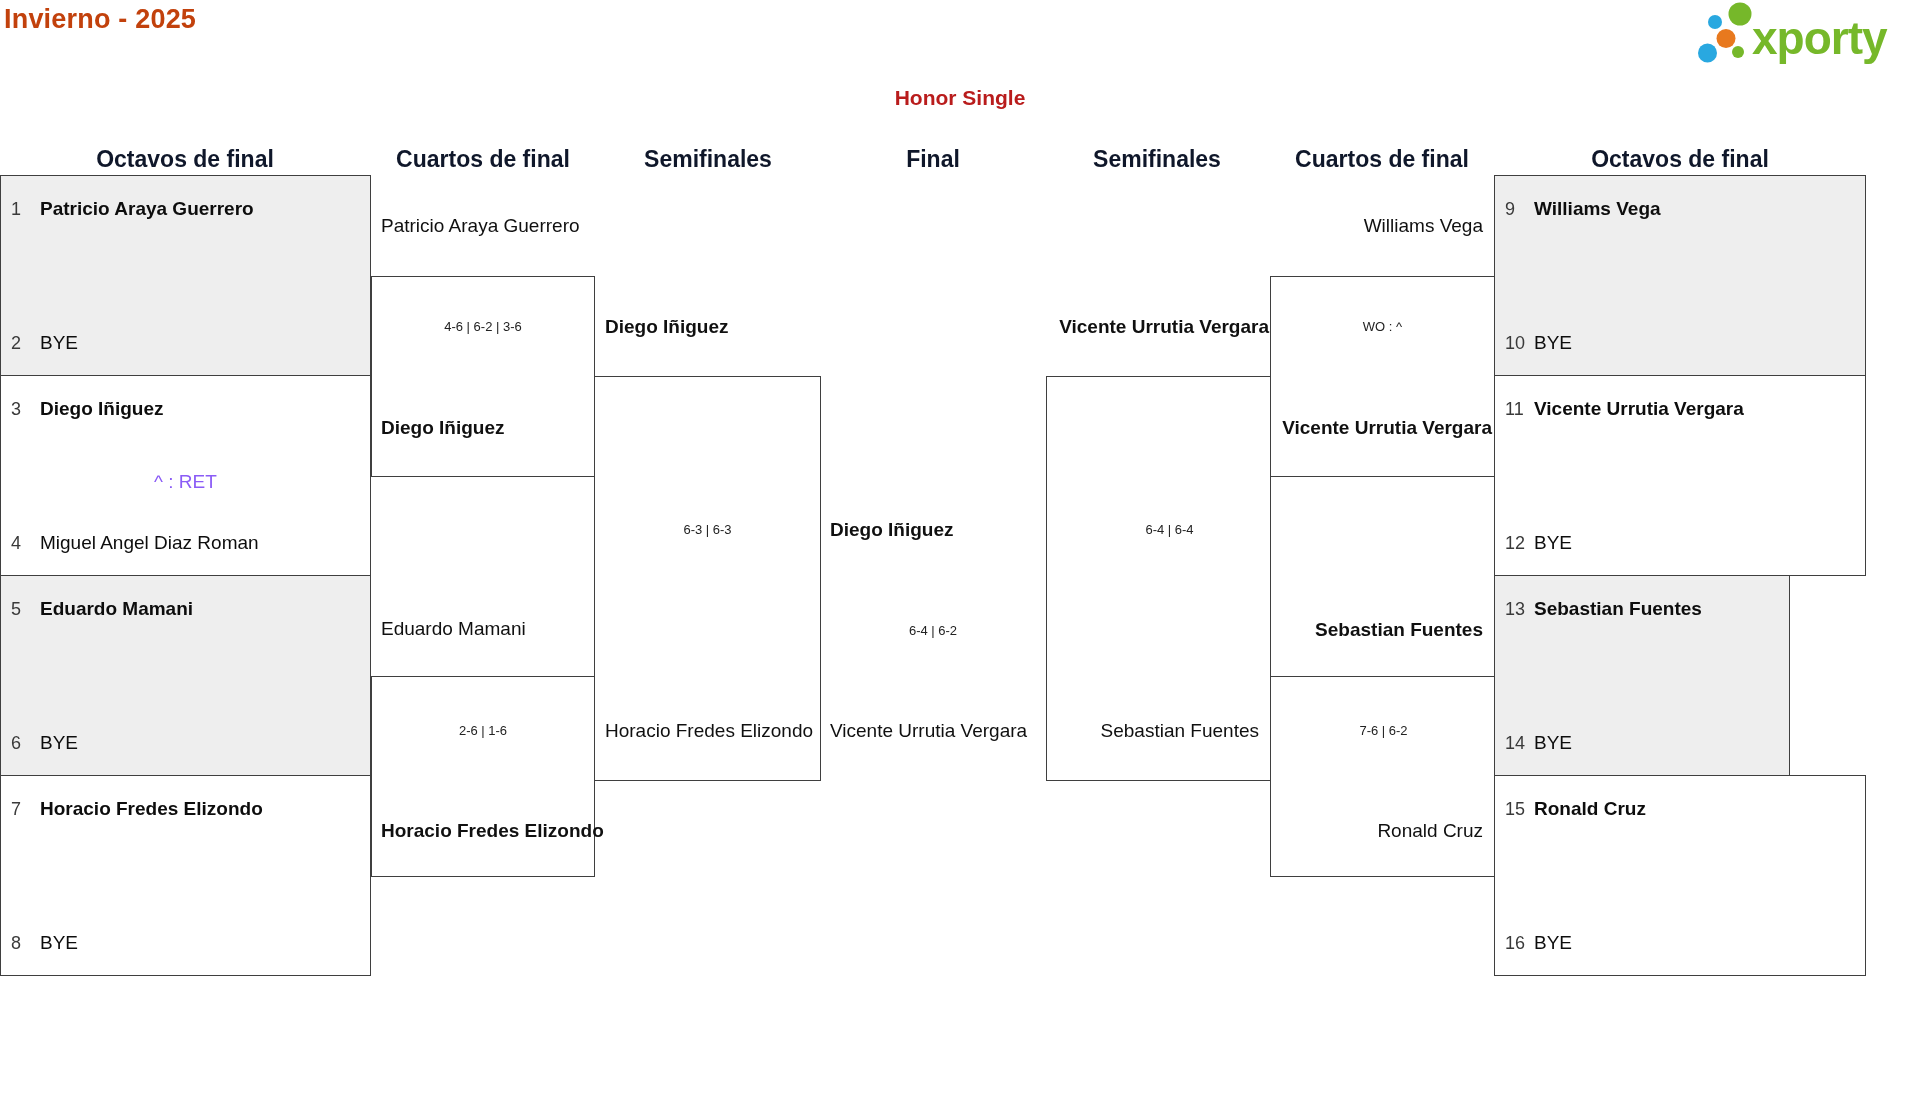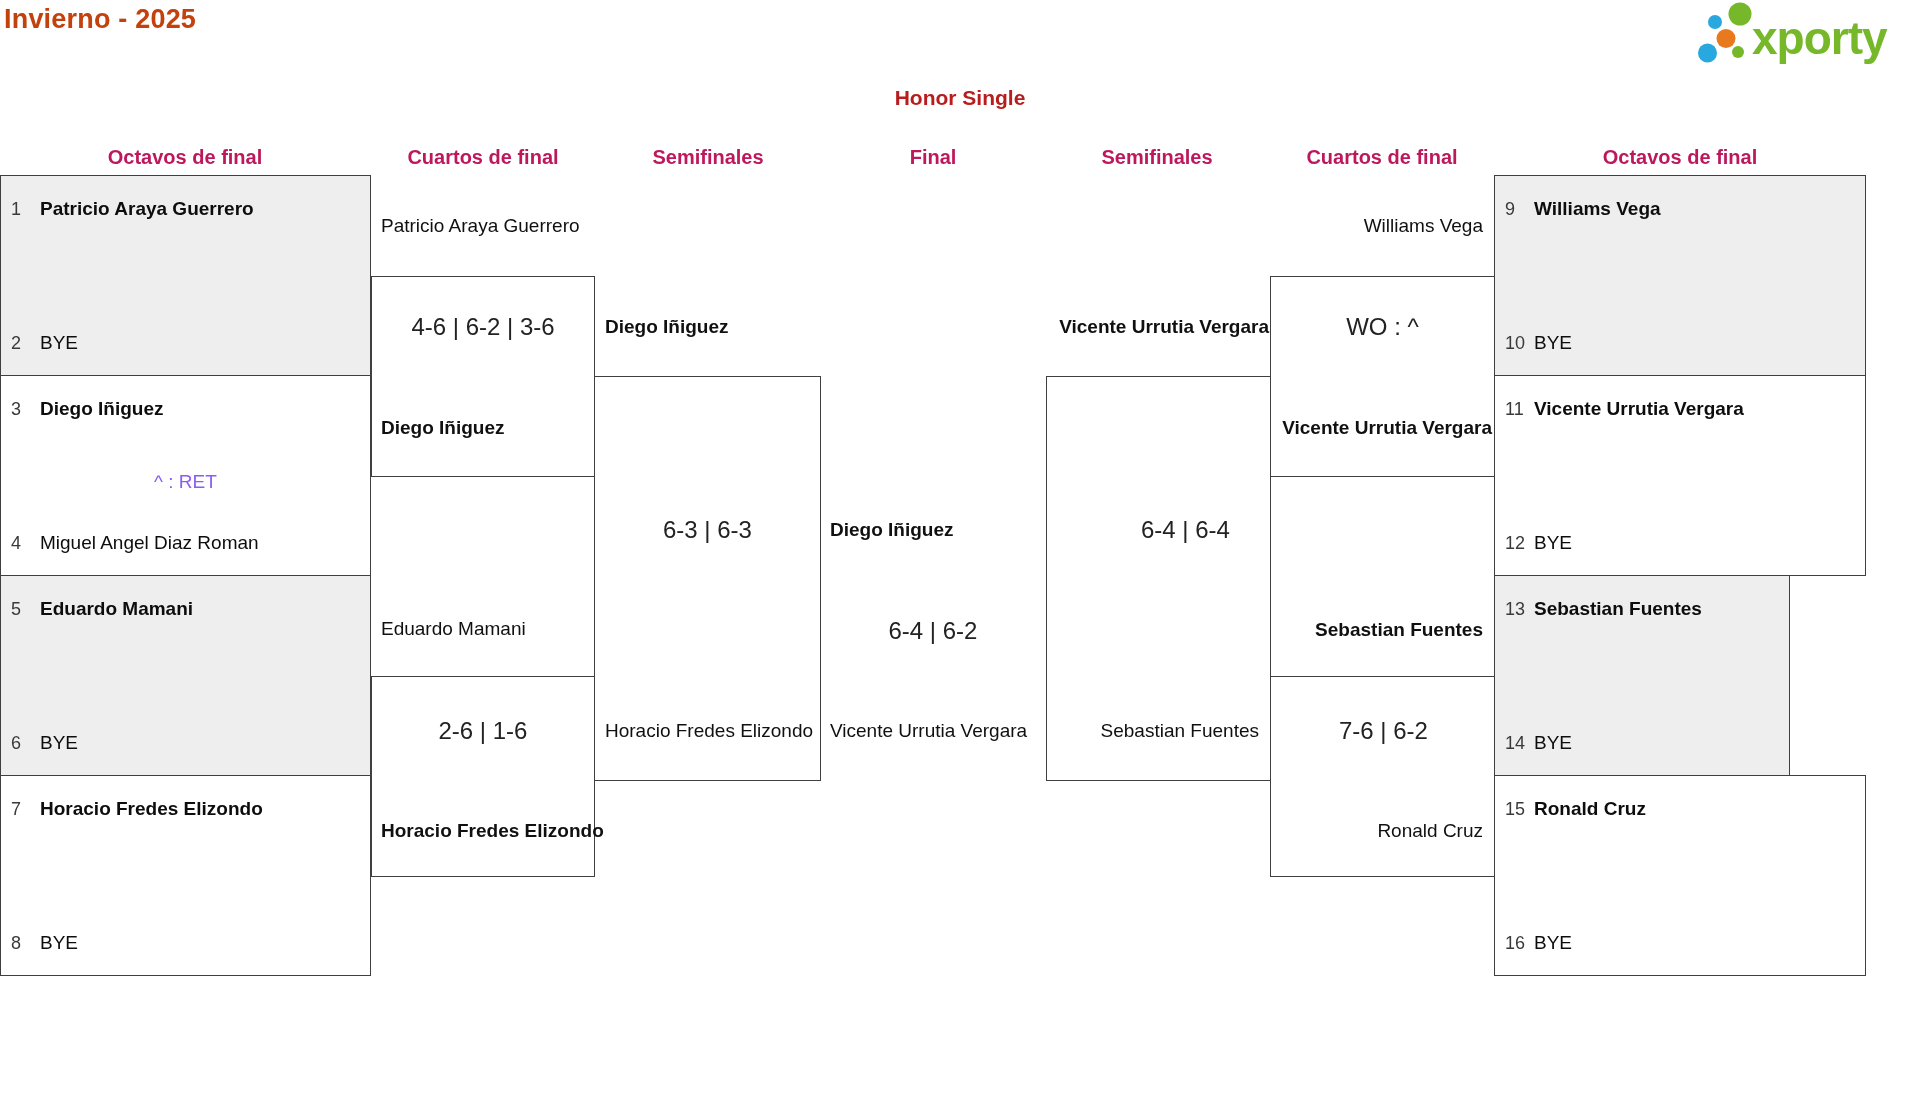--- a/index.html
+++ b/index.html
@@ -1,32 +1,32 @@
 <!DOCTYPE html>
 <html><head>
 <meta charset="utf-8">
 <style>
   html,body{margin:0;padding:0;background:#ffffff;}
   body{width:1920px;height:1108px;position:relative;font-family:"Liberation Sans",sans-serif;color:#111;}
   .abs{position:absolute;}
   .page-title{left:4px;top:2px;font-size:27px;line-height:34px;font-weight:700;color:#c2410c;letter-spacing:.2px;}
   .bracket-title{left:960px;top:86px;transform:translateX(-50%);font-size:21px;font-weight:700;color:#b91c1c;}
-  .round-header{top:146px;transform:translateX(-50%);font-size:20px;font-weight:600;color:#be185d;white-space:nowrap;}
+  .round-header{top:146px;transform:translateX(-50%);font-size:23px;font-weight:600;color:#0f172a;white-space:nowrap;}
   .box{position:absolute;border:1px solid #3f3f3f;background:#ffffff;box-sizing:border-box;}
   .box.gray{background:#eeeeee;}
   .prow{position:absolute;left:10px;right:6px;display:flex;align-items:baseline;gap:7px;font-size:19px;line-height:22px;white-space:nowrap;}
   .prow.top{top:22px;}
   .prow.bot{bottom:21px;}
   .seed{min-width:22px;font-size:18px;color:#3a3a3a;font-weight:400;}
   .pname{color:#0d0d0d;}
   .b{font-weight:700;}
   .note{position:absolute;left:0;width:100%;top:95px;text-align:center;font-size:19px;color:#8b5cf6;}
   .lbl{position:absolute;font-size:19px;line-height:22px;white-space:nowrap;color:#101010;}
   .lbl.r{text-align:right;}
-  .score{position:absolute;text-align:center;font-size:24px;line-height:22px;color:#222;}
+  .score{position:absolute;text-align:center;font-size:13px;line-height:22px;color:#222;}
   .logo{left:1686px;top:0;width:226px;height:64px;}
 </style>
 </head>
 <body>
 
 <div class="abs page-title">
   <div>Invierno - 2025</div>
 </div>
 
 <svg class="abs logo" viewBox="0 0 226 64" xmlns="http://www.w3.org/2000/svg">
@@ -148,21 +148,21 @@
 
 <div class="lbl b" style="left:605px;top:316px;">Diego Iñiguez</div>
 <div class="score" style="left:594px;width:227px;top:519px;">6-3 | 6-3</div>
 <div class="lbl" style="left:605px;top:720px;">Horacio Fredes Elizondo</div>
 
 <div class="lbl b" style="left:830px;top:519px;">Diego Iñiguez</div>
 <div class="score" style="left:820px;width:226px;top:620px;">6-4 | 6-2</div>
 <div class="lbl" style="left:830px;top:720px;">Vicente Urrutia Vergara</div>
 
 <div class="lbl r b" style="right:651px;top:316px;">Vicente Urrutia Vergara</div>
-<div class="score" style="left:1046px;width:247px;top:519px;margin-left:16px;">6-4 | 6-4</div>
+<div class="score" style="left:1046px;width:247px;top:519px;">6-4 | 6-4</div>
 <div class="lbl r" style="right:661px;top:720px;">Sebastian Fuentes</div>
 
 <div class="lbl r" style="right:437px;top:215px;">Williams Vega</div>
 <div class="score" style="left:1270px;width:225px;top:316px;">WO : ^</div>
 <div class="lbl r b" style="right:428px;top:417px;">Vicente Urrutia Vergara</div>
 <div class="lbl r b" style="right:437px;top:619px;">Sebastian Fuentes</div>
 <div class="score" style="left:1270px;width:227px;top:720px;">7-6 | 6-2</div>
 <div class="lbl r" style="right:437px;top:820px;">Ronald Cruz</div>
 
 </body></html>

